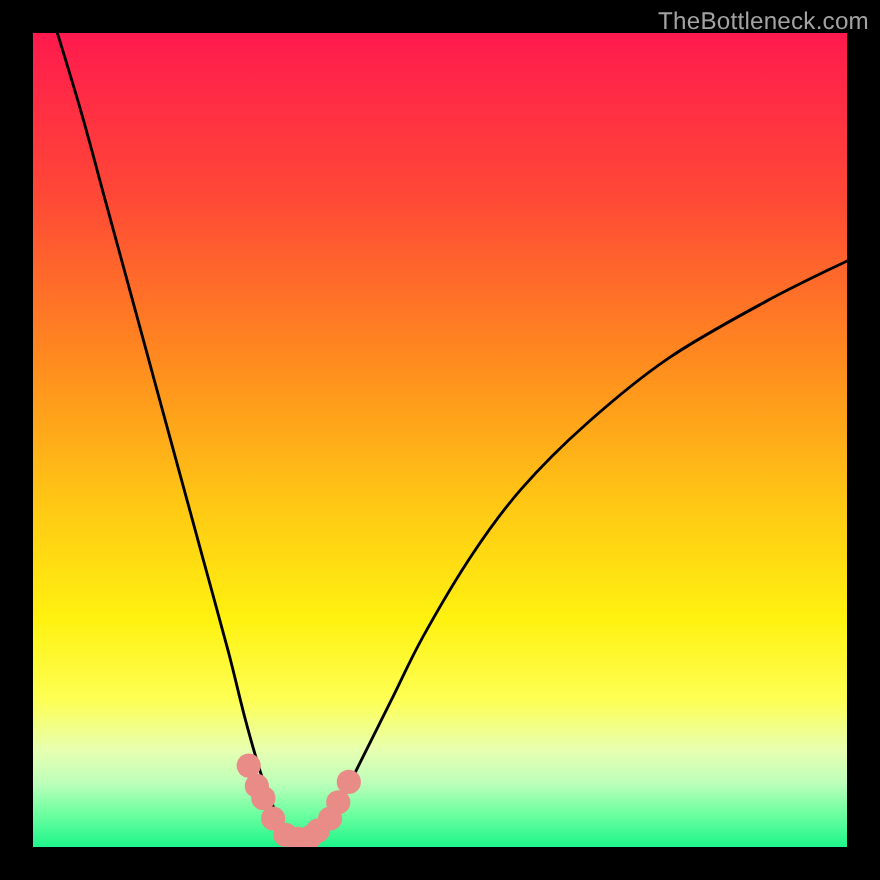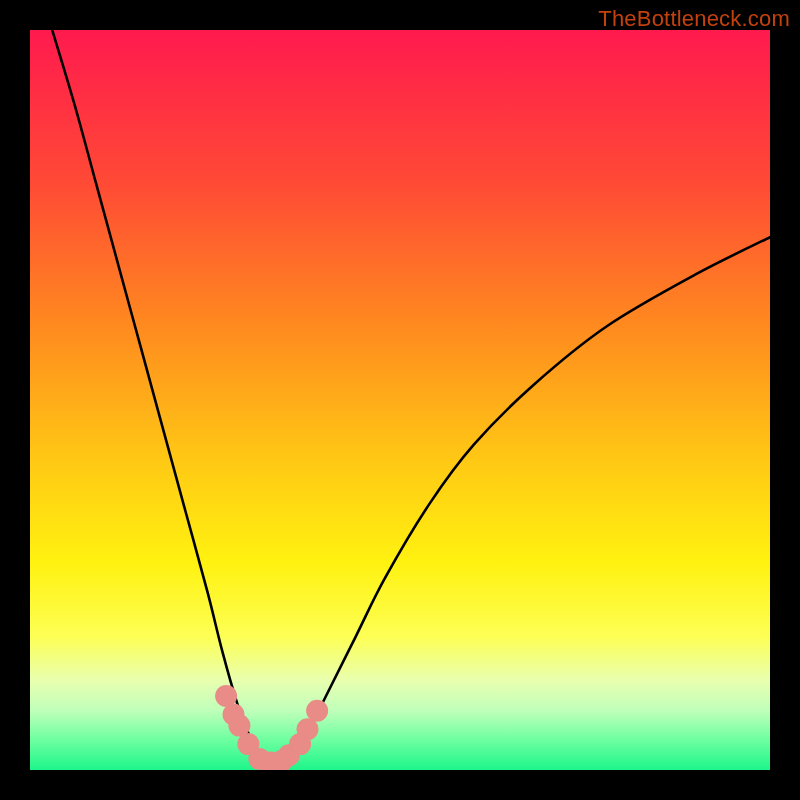--- a/index.html
+++ b/index.html
@@ -30,21 +30,21 @@
     left: 0;
     top: 0;
     width: 740px;
     height: 740px;
     pointer-events: none;
   }
   .watermark {
     position: absolute;
     top: 6px;
     right: 10px;
-    color: #c2410c;
+    color: #a3a3a3;
     font-size: 22px;
     font-weight: 500;
     letter-spacing: 0.2px;
   }
 </style>
 </head>
 <body>
 
 <div class="watermark">TheBottleneck.com</div>
 

